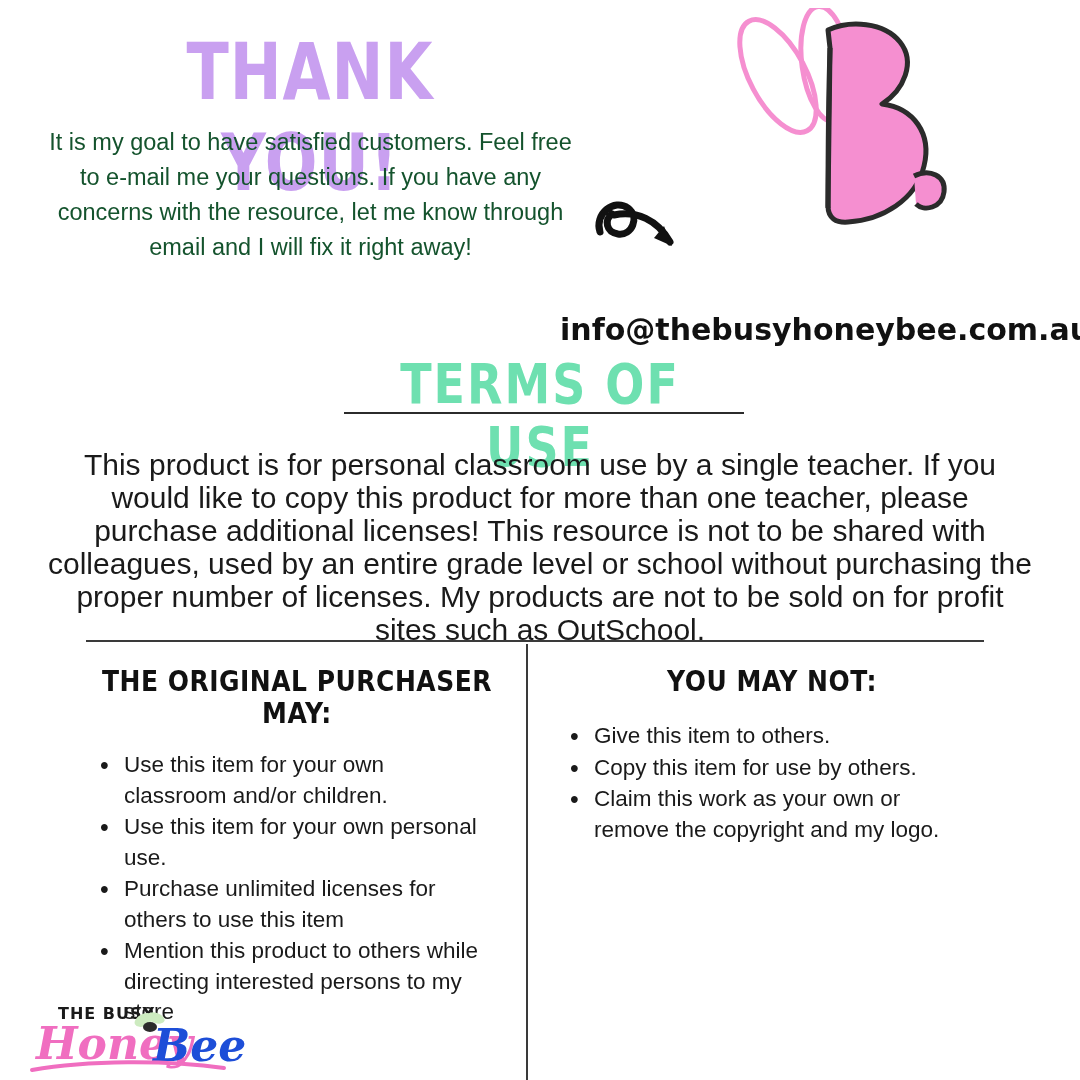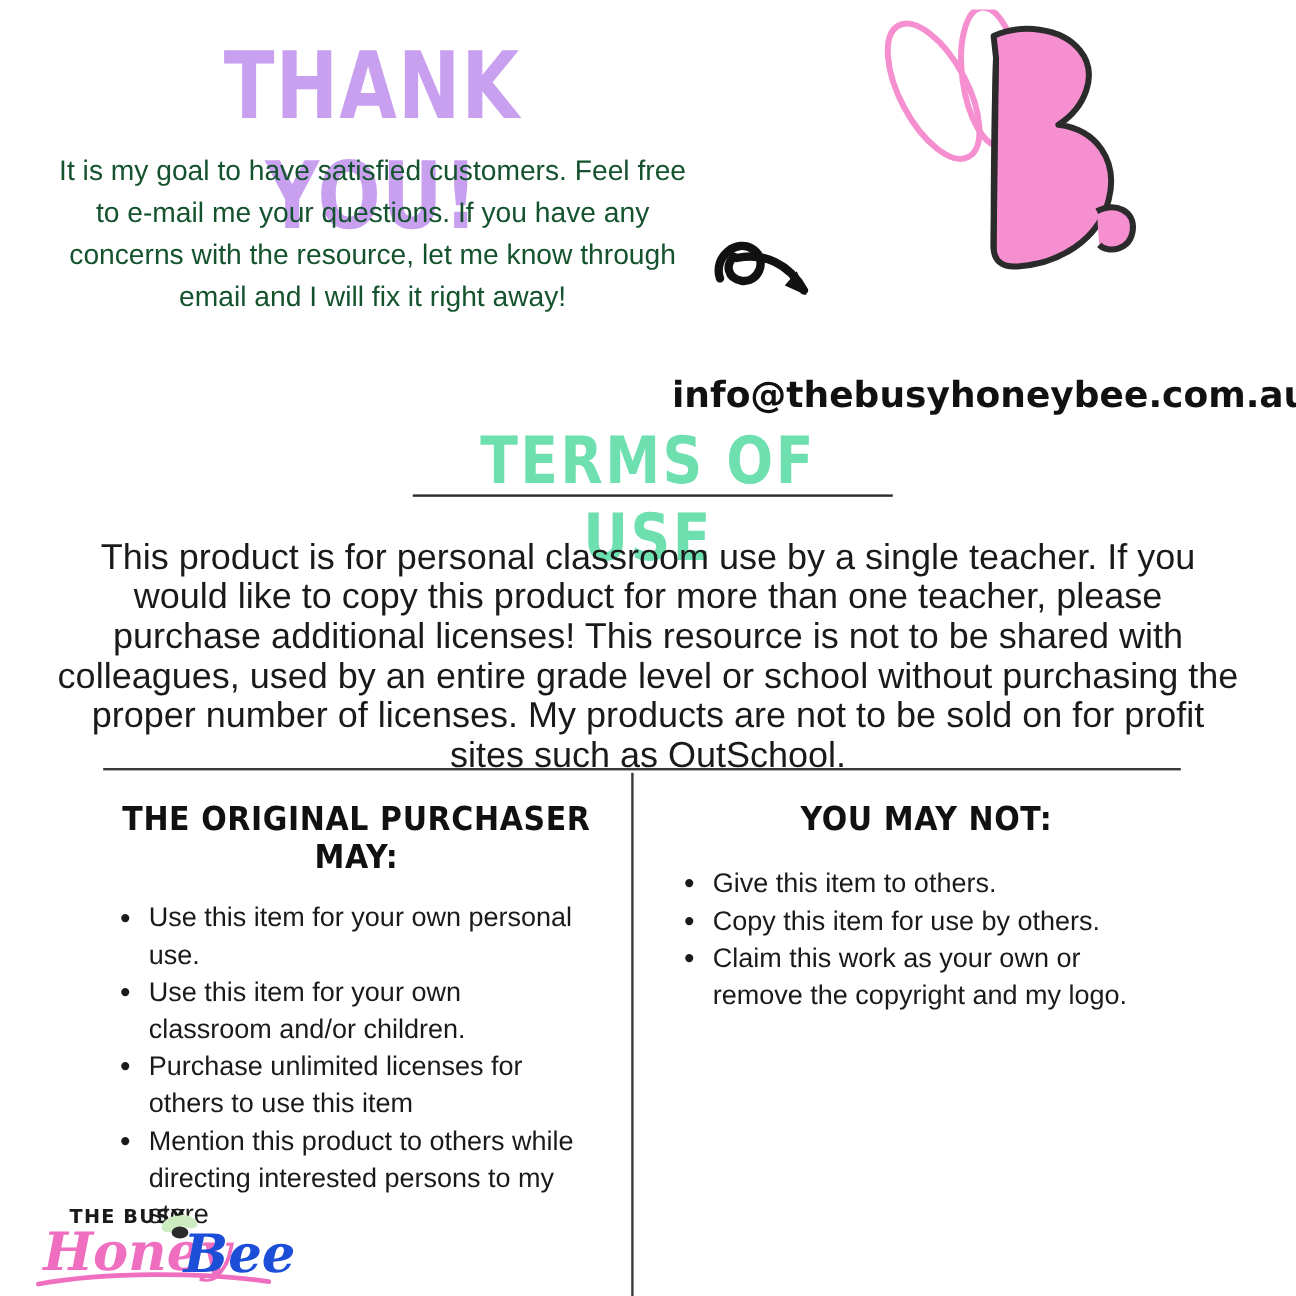--- a/index.html
+++ b/index.html
@@ -265,22 +265,22 @@
   <div class="terms-rule"></div>
 
   <div class="terms-body">This product is for personal classroom use by a single teacher. If you would like to copy this product for more than one teacher, please purchase additional licenses! This resource is not to be shared with colleagues, used by an entire grade level or school without purchasing the proper number of licenses. My products are not to be sold on for profit sites such as OutSchool.</div>
 
   <div class="hr-top"></div>
   <div class="v-divider"></div>
 
   <div class="col col-left">
     <div class="col-title">THE ORIGINAL PURCHASER MAY:</div>
     <ul class="col-list">
+      <li>Use this item for your own classroom and/or children.</li>
       <li>Use this item for your own personal use.</li>
-      <li>Use this item for your own classroom and/or children.</li>
       <li>Purchase unlimited licenses for others to use this item</li>
       <li>Mention this product to others while directing interested persons to my store</li>
     </ul>
   </div>
 
   <div class="col col-right">
     <div class="col-title">YOU MAY NOT:</div>
     <ul class="col-list">
       <li>Give this item to others.</li>
       <li>Copy this item for use by others.</li>

